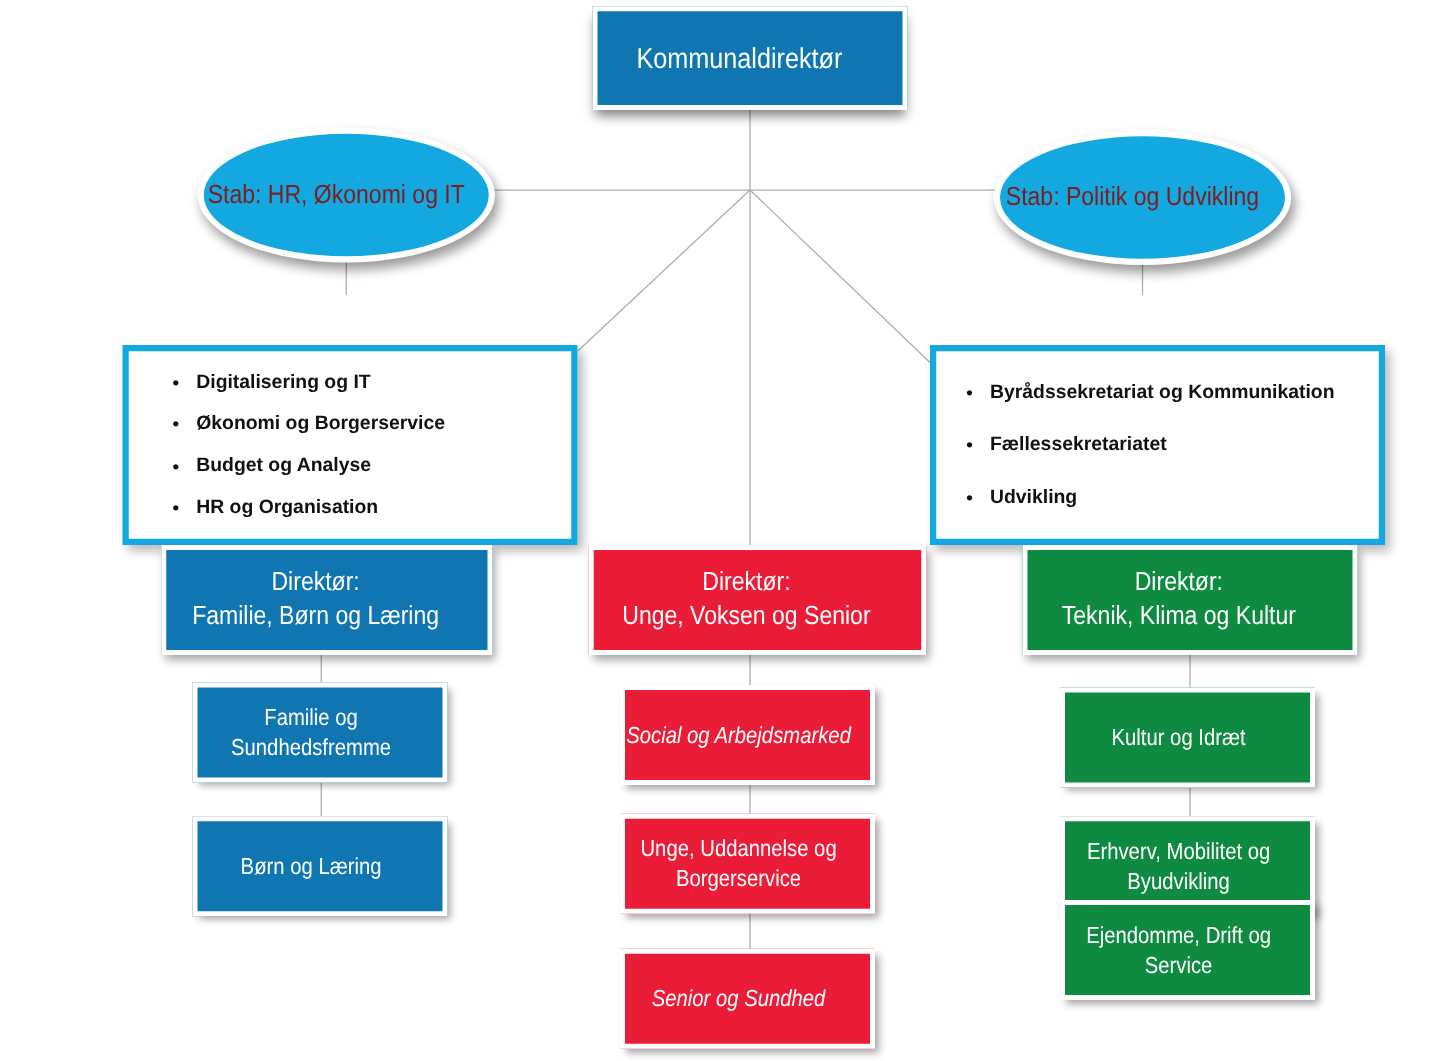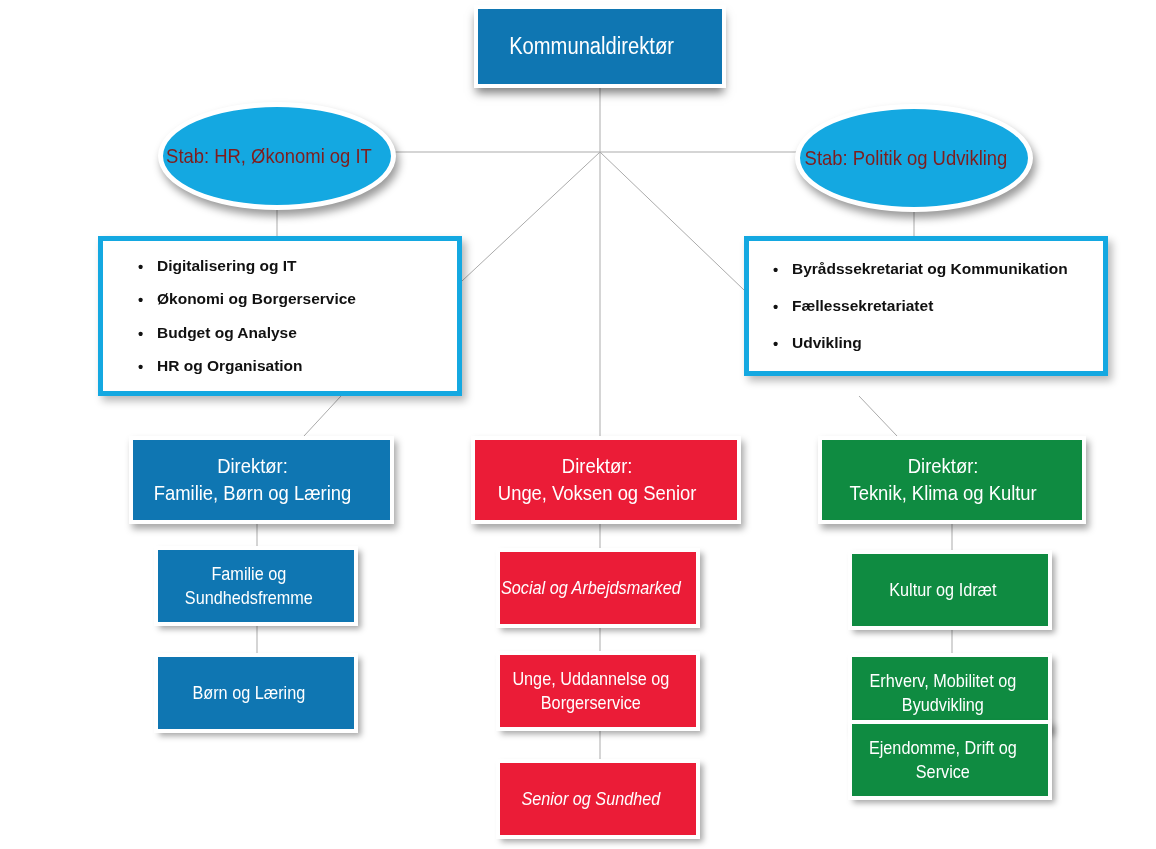--- a/index.html
+++ b/index.html
@@ -31,23 +31,24 @@
     position:absolute;box-sizing:border-box;border-radius:50%;border:5px solid #fff;
     background:var(--accent-cyan);color:#7f1d1d;display:flex;align-items:center;justify-content:center;
     text-align:center;font-size:21px;box-shadow:3px 6px 9px rgba(0,0,0,.4);
   }
   .ellipse-left{left:158px;top:102px;width:238px;height:108px;}
   .ellipse-right{left:795px;top:104px;width:238px;height:108px;}
 
   .listbox{
     position:absolute;box-sizing:border-box;background:#fff;border:5px solid var(--accent-cyan);
     box-shadow:4px 5px 8px rgba(0,0,0,.28);
+    margin-top:40px;
   }
   .listbox-left{left:98px;top:236px;width:364px;height:160px;}
-  .listbox-right{left:744px;top:236px;width:364px;height:140px;}
+  .listbox-right{left:744px;top:236px;width:364px;height:160px;}
   .listbox ul{margin:0;padding:0;list-style:none;height:100%;
     display:flex;flex-direction:column;justify-content:space-evenly;}
   .listbox li{position:relative;white-space:nowrap;font-weight:bold;font-size:15.5px;color:#111;}
   .listbox-left li{padding-left:54px;}
   .listbox-right li{padding-left:43px;}
   .listbox li::before{content:"\2022";position:absolute;font-size:15px;top:1px;}
   .listbox-left li::before{left:35px;}
   .listbox-right li::before{left:24px;}
 
   .dir{top:436px;height:88px;font-size:21px;}

